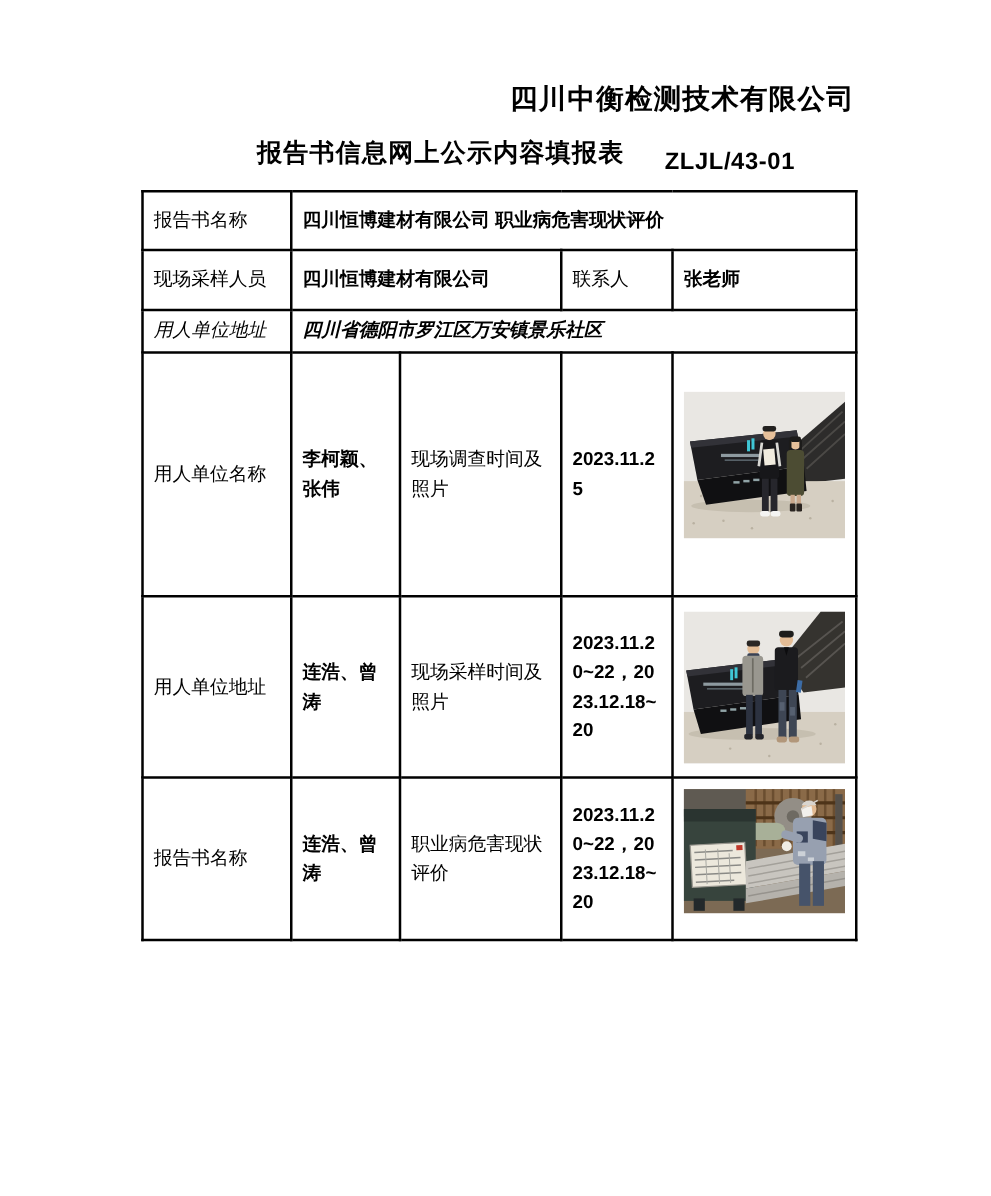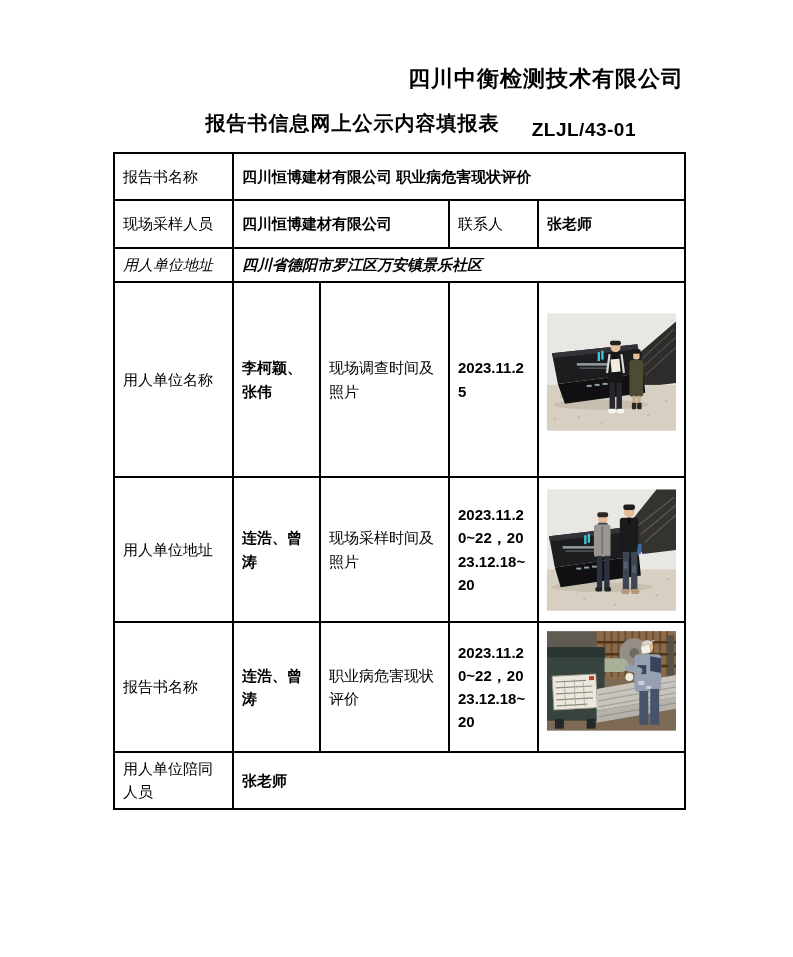--- a/index.html
+++ b/index.html
@@ -246,20 +246,16 @@
               <rect x="78" y="36" width="18" height="7" rx="3.5" fill="#97a0b0"></rect>
             </g>
             <circle cx="83" cy="46" r="4" fill="#efece4"></circle>
             <rect x="93" y="60" width="9" height="34" fill="#46536a"></rect>
             <rect x="104" y="58" width="9" height="36" fill="#46536a"></rect>
           </svg>
         </div>
       </td>
     </tr>
 
-    <tr class="r8">
-      <td class="lbl">用人单位陪同人员</td>
-      <td class="val" colspan="4">张老师</td>
-    </tr>
 
   </tbody>
     </table>
 </div>
 
 </body></html>

